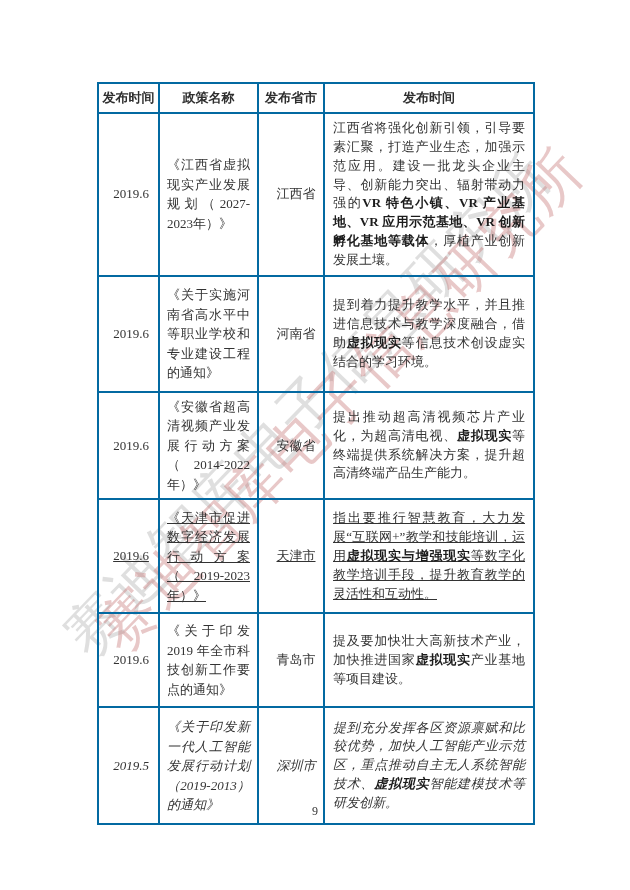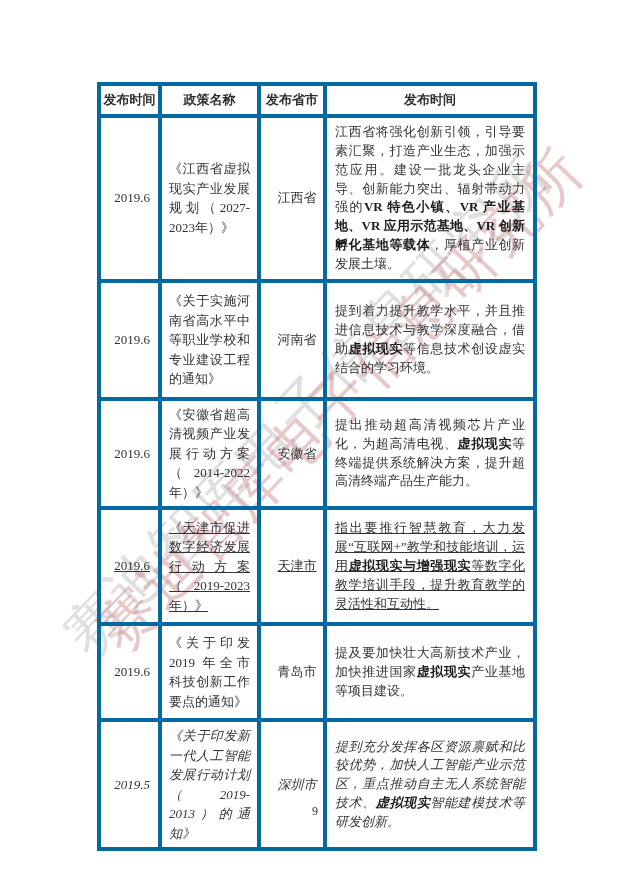--- a/index.html
+++ b/index.html
@@ -35,21 +35,21 @@
     table-layout:fixed;
     z-index:2;
     font-size:13px;
     color:#333333;
   }
   .policy-table col.c1{width:61px;}
   .policy-table col.c2{width:99px;}
   .policy-table col.c3{width:66px;}
   .policy-table col.c4{width:210px;}
   .policy-table th,.policy-table td{
-    border:4px solid #0369a1;
+    border:2px solid #0369a1;
     vertical-align:middle;
     font-weight:normal;
   }
   .policy-table th{
     font-weight:bold;
     text-align:center;
     height:26px;
     font-size:13px;
     color:#2e2e2e;
   }

